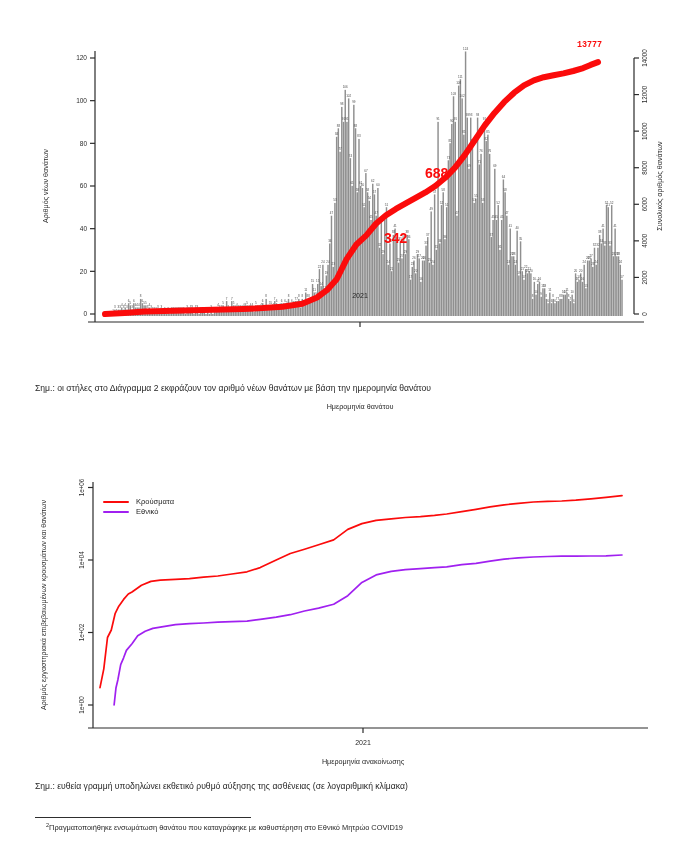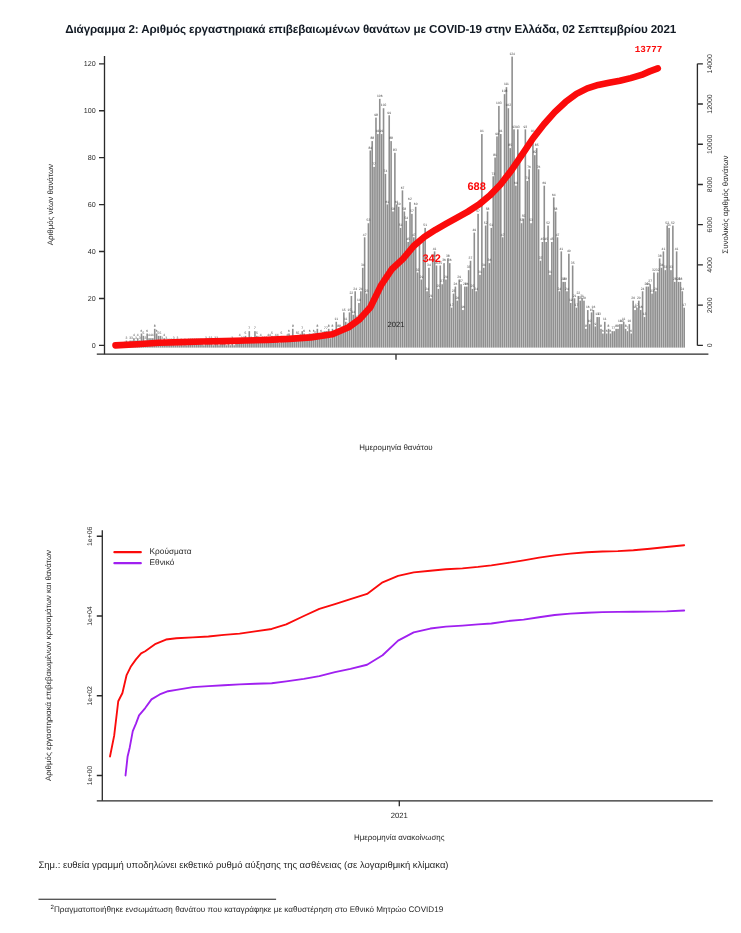--- a/index.html
+++ b/index.html
@@ -21,36 +21,35 @@
   #note2{top:781px;width:620px;}
   #rule{position:absolute;left:35px;top:817px;width:216px;border-top:1px solid #2e2e2e;}
   #footnote{position:absolute;left:46px;top:822px;font-size:7.4px;color:#262626;}
   #footnote sup{font-size:5.5px;}
   .xtick{position:absolute;width:34px;text-align:center;font-size:7px;color:#262626;}
   #xtick1{left:343px;top:292px;}
   #xtick2{left:346px;top:739px;}
   .xlab{position:absolute;width:220px;text-align:center;font-size:7.2px;color:#262626;}
   #xlab1{left:250px;top:358px;margin-top:44px;}
   #xlab2{left:253px;top:757px;}
-  .ann{position:absolute;font-weight:bold;font-size:10px;white-space:nowrap;}
+  .ann{position:absolute;font-weight:bold;font-size:14px;white-space:nowrap;}
   #ann1{left:344px;top:230px;padding-left:40px;}
   #ann2{left:425px;top:165px;}
   #ann3{left:577px;top:40px;font-size:8.4px;}
   .legend-line{position:absolute;width:26px;height:2px;border-radius:1px;}
   #leg-l1{left:103px;top:501px;}
   #leg-l2{left:103px;top:511px;}
   .legend-label{position:absolute;font-size:7.5px;color:#262626;white-space:nowrap;}
   #leg-t1{left:136px;top:497px;}
   #leg-t2{left:136px;top:507px;}
 </style>
 </head>
 <body>
 
 <div class="layer">
-  <div id="title1" class="fig-title">Διάγραμμα 2: Αριθμός εργαστηριακά επιβεβαιωμένων θανάτων με COVID-19 στην Ελλάδα, 02 Σεπτεμβρίου 2021</div>
   <svg id="c1" width="674" height="340" viewBox="0 0 674 340">
       <line x1="95" y1="13" x2="95" y2="284" stroke="#2a2a2a" stroke-width="1.2"></line>
       <line x1="88" y1="284" x2="644" y2="284" stroke="#2a2a2a" stroke-width="1.2"></line>
       <line x1="634" y1="20" x2="634" y2="276" stroke="#2a2a2a" stroke-width="1.2"></line>
       <line x1="360" y1="284" x2="360" y2="289" stroke="#2a2a2a" stroke-width="1.2"></line>
       <g>
         <line x1="90" y1="276" x2="95" y2="276" stroke="#2a2a2a" stroke-width="1.2"></line>
         <text x="87" y="278.3" text-anchor="end" font-size="6.5" fill="#2a2a2a">0</text>
         <line x1="90" y1="233.33333333333334" x2="95" y2="233.33333333333334" stroke="#2a2a2a" stroke-width="1.2"></line>
         <text x="87" y="235.63333333333335" text-anchor="end" font-size="6.5" fill="#2a2a2a">20</text>
@@ -683,20 +682,21 @@
         <text x="620.3" y="225.2" text-anchor="middle" font-size="3" fill="#4a4a4a">24</text>
         <text x="622.0" y="240.1" text-anchor="middle" font-size="3" fill="#4a4a4a">17</text>
       </g>
       <polyline points="105.0,276.0 124.7,274.9 144.4,273.6 164.2,273.0 183.9,272.5 203.6,272.1 223.3,271.6 243.0,271.0 262.8,270.1 282.5,268.7 302.2,265.8 317.0,259.5 326.9,252.2 336.7,241.3 346.6,221.1 356.4,206.5 366.3,197.4 376.2,185.5 386.0,177.3 395.9,170.9 405.7,165.4 415.6,159.9 425.4,154.4 435.3,148.0 445.2,139.8 455.0,129.7 464.9,116.9 474.8,102.3 484.6,87.7 494.5,74.9 504.3,63.9 514.2,54.7 524.0,47.4 533.9,42.3 543.8,39.2 553.6,37.2 563.5,35.4 573.3,33.0 583.2,30.1 590.6,26.9 598.0,24.1" fill="none" stroke="#fb0b0b" stroke-width="6" stroke-linecap="round" stroke-linejoin="round"></polyline>
     </svg>
   <div id="xtick1" class="xtick">2021</div>
   <div id="xlab1" class="xlab">Ημερομηνία θανάτου</div>
   <div id="ann1" class="ann" style="color: rgb(251, 11, 11);">342</div>
   <div id="ann2" class="ann" style="color: rgb(251, 11, 11);">688</div>
   <div id="ann3" class="ann" style="color: rgb(251, 11, 11); font-family: Liberation Mono, monospace;">13777</div>
+  <div id="note1" class="note">Σημ.: οι στήλες στο Διάγραμμα 2 εκφράζουν τον αριθμό νέων θανάτων με βάση την ημερομηνία θανάτου</div>
 </div>
 
 <div class="layer">
   <svg id="c2" width="674" height="300" viewBox="0 0 674 300">
       <line x1="93" y1="4" x2="93" y2="250" stroke="#2a2a2a" stroke-width="1.2"></line>
       <line x1="88" y1="250" x2="648" y2="250" stroke="#2a2a2a" stroke-width="1.2"></line>
       <line x1="363" y1="250" x2="363" y2="255" stroke="#2a2a2a" stroke-width="1.2"></line>
       <g>
         <line x1="88" y1="227" x2="93" y2="227" stroke="#2a2a2a" stroke-width="1.2"></line>
         <text x="84" y="227" text-anchor="middle" font-size="6.3" fill="#2a2a2a" transform="rotate(-90 84 227)">1e+00</text>

